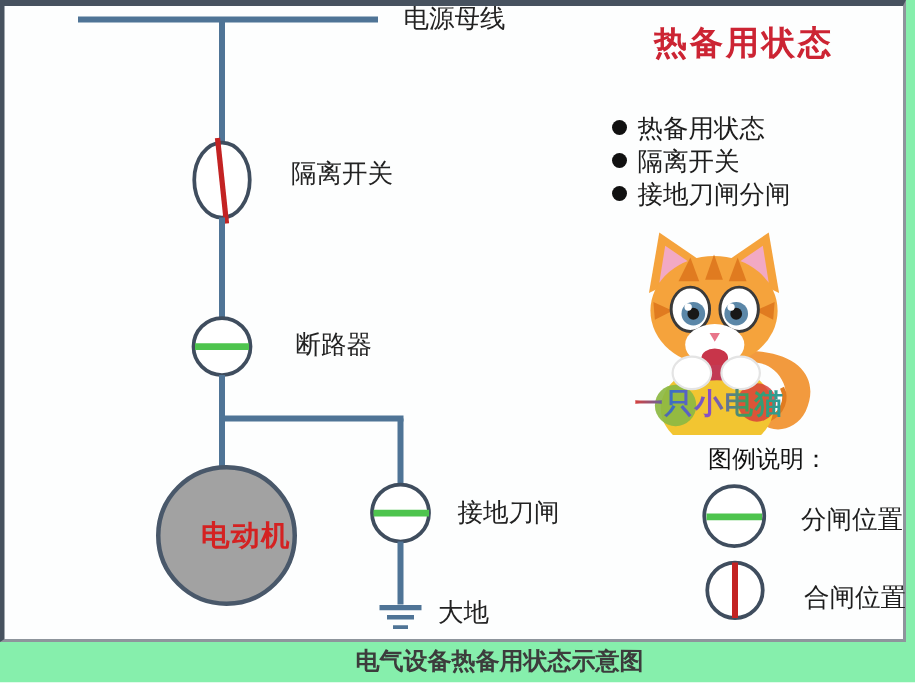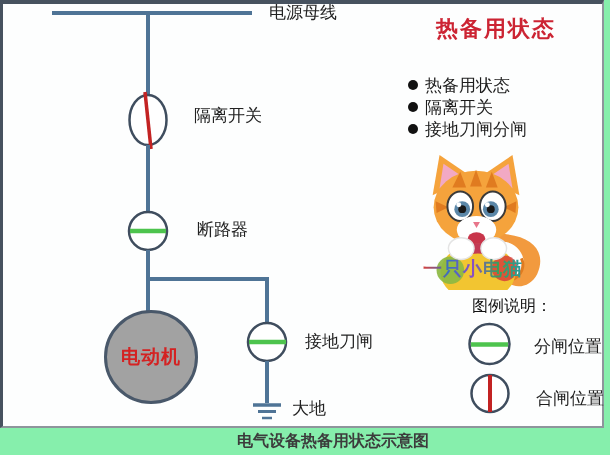--- a/index.html
+++ b/index.html
@@ -18,22 +18,22 @@
     border-top:4px solid var(--frame-dark);
     border-left:3px solid var(--frame-dark);
     border-right:2px solid var(--frame-light);
     border-bottom:2px solid var(--frame-light);
     background:#fdfefe;
   }
   svg{display:block}
   .abs{position:absolute;}
   .lbl{position:absolute;font-size:17px;line-height:1.1;color:var(--ink);white-space:nowrap;}
   #motor-label{
-    position:absolute;left:104px;top:344px;width:94px;text-align:center;
-    font-size:19px;font-weight:bold;color:var(--motor-text);letter-spacing:1px;
+    position:absolute;left:104px;top:344px;width:94px;
+    font-size:19px;font-weight:bold;color:var(--motor-text);letter-spacing:1px;padding-left:30px;
   }
   #panel-title{
     position:absolute;left:400px;top:14px;width:192px;text-align:center;
     font-family:"DejaVu Serif","Liberation Serif",serif;
     font-size:22px;font-weight:bold;color:var(--title-red);letter-spacing:2px;white-space:nowrap;
   }
   #bullet-list{position:absolute;left:408px;top:74px;}
   .bullet-row{display:flex;align-items:center;height:22px;}
   .bullet-dot{
     width:10px;height:10px;border-radius:50%;background:#111;

